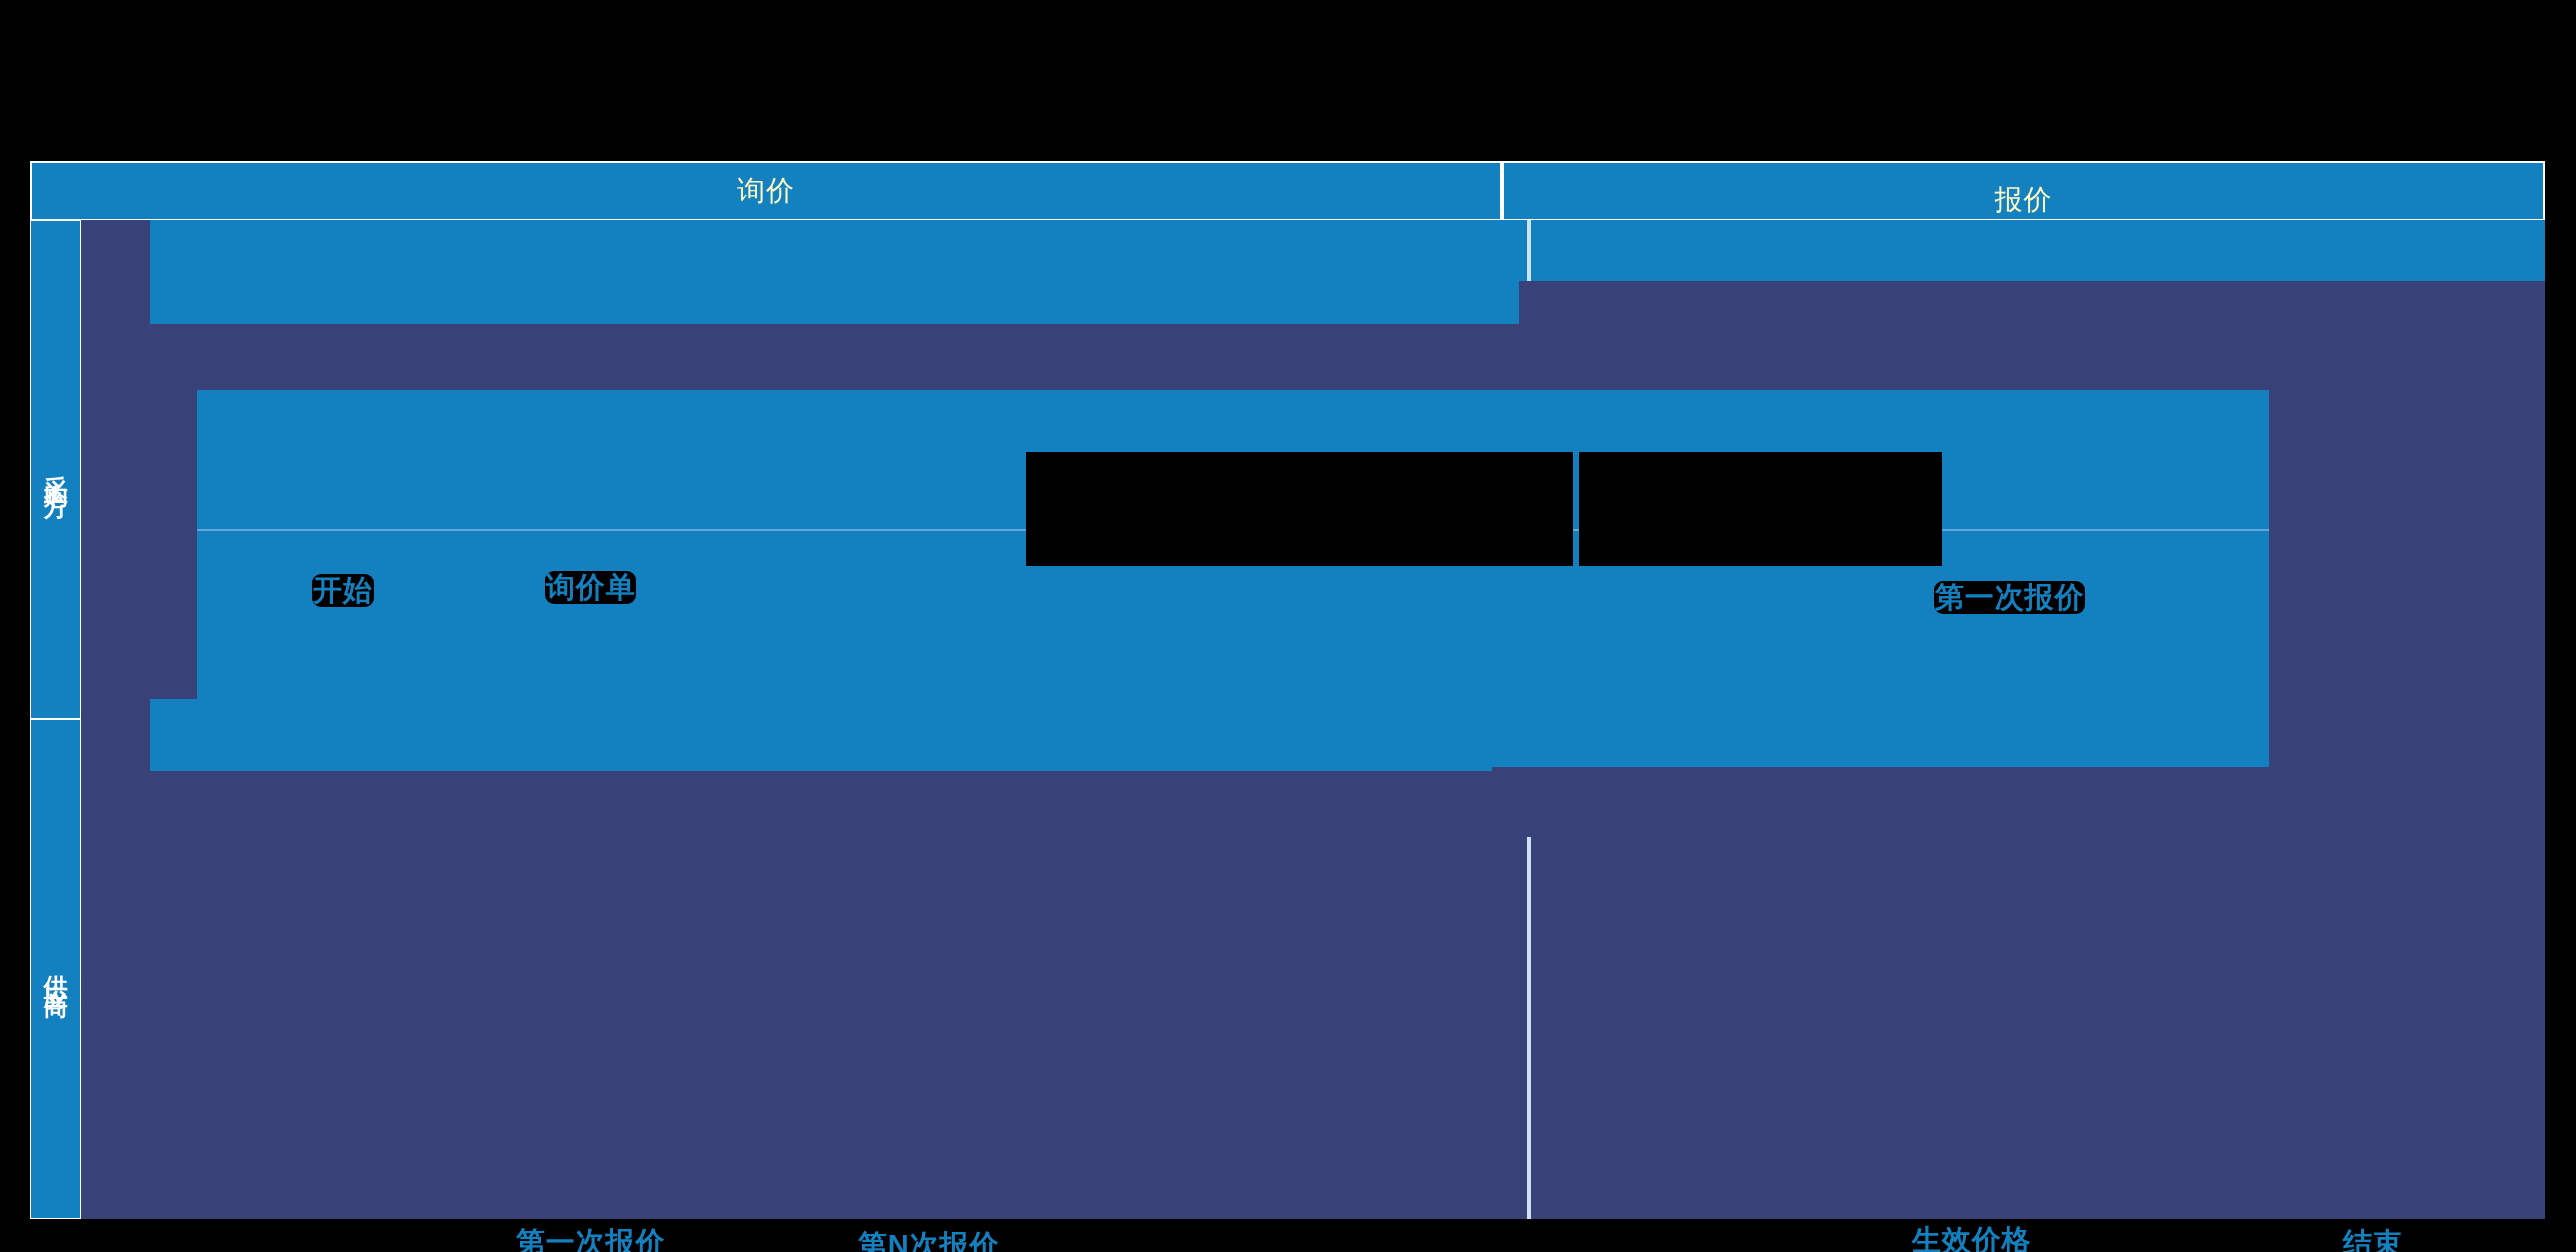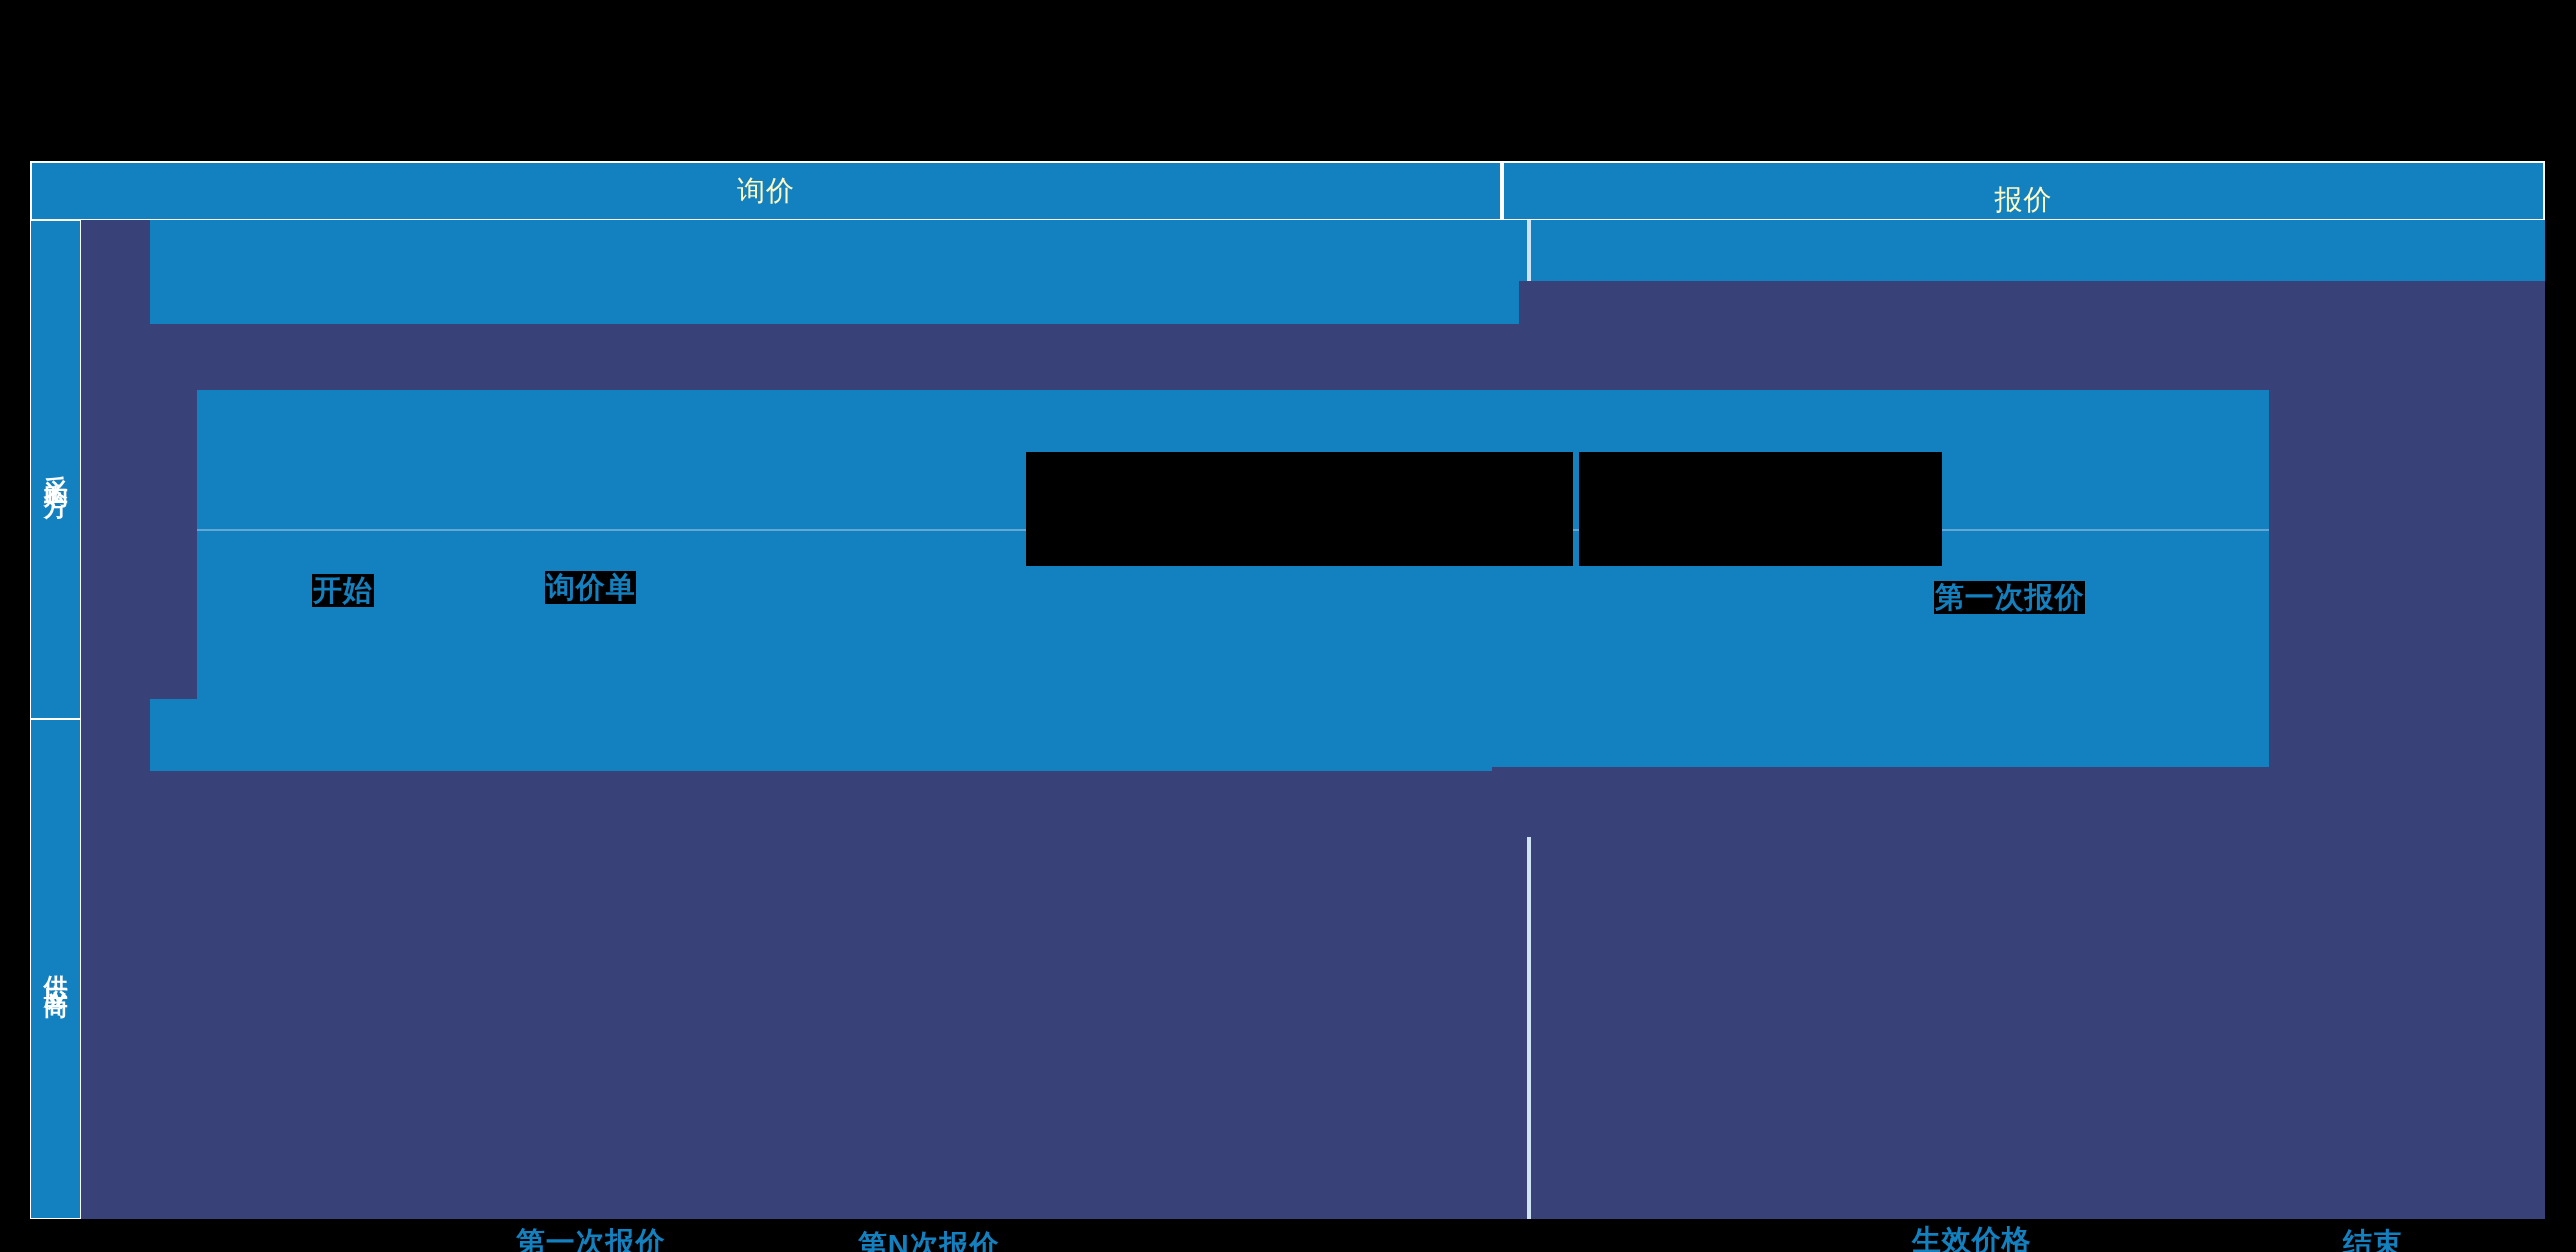--- a/index.html
+++ b/index.html
@@ -166,20 +166,21 @@
   .node-label {
     position: absolute;
     font-size: 29px;
     font-weight: bold;
     color: #1380bf;
     background: #000000;
     letter-spacing: 0.9px;
     white-space: nowrap;
     line-height: 1.15;
     padding: 0 0.9px;
+    border-radius: 9px;
   }
   .n-start    { left: 231px;  top: 354px; }
   .n-inquiry  { left: 464px;  top: 351px; }
   .n-review   { left: 1853px; top: 361px; }
   .n-first    { left: 434px;  top: 1006px; }
   .n-nth      { left: 776px;  top: 1009px; }
   .n-effect   { left: 1830px; top: 1004px; }
   .n-end      { left: 2261px; top: 1007px; }
 
   

